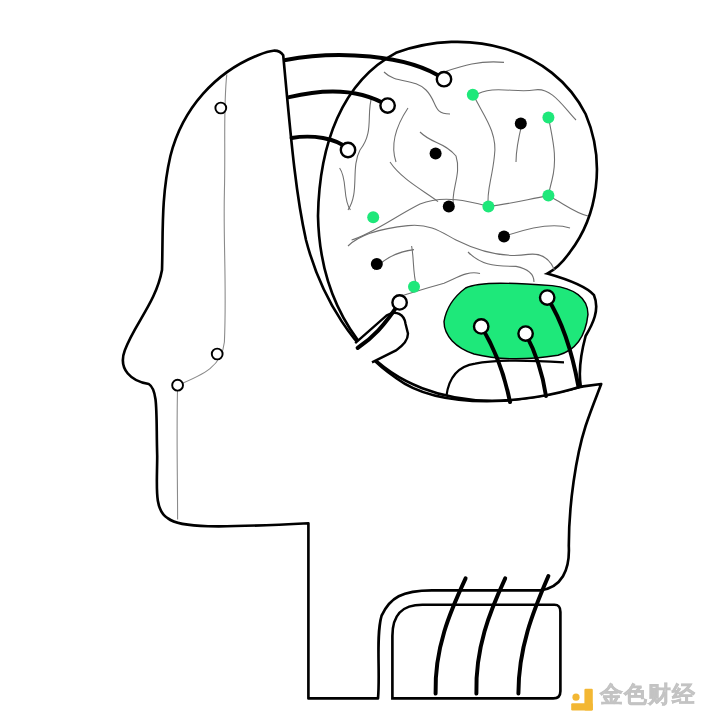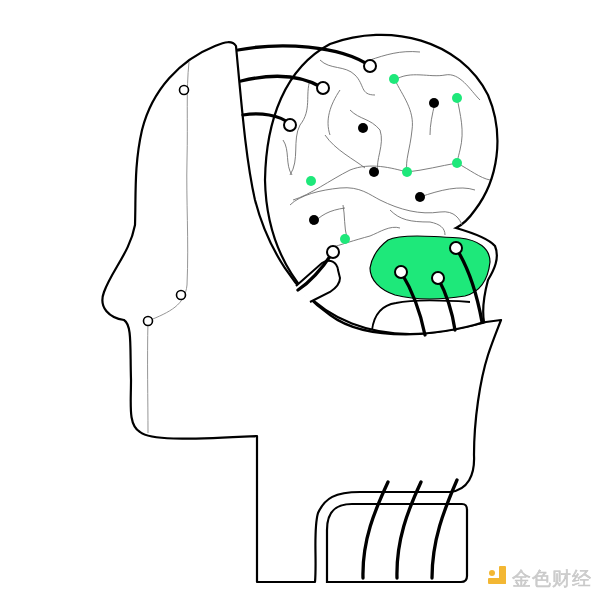--- a/index.html
+++ b/index.html
@@ -16,26 +16,27 @@
     }
     .canvas {
       position: absolute;
       left: 0;
       top: 0;
       width: 600px;
       height: 600px;
     }
     .watermark {
       position: absolute;
-      right: 8px;
+      right: 20px;
       bottom: 8px;
       display: flex;
-      align-items: flex-start;
+      align-items: flex-end;
       gap: 6px;
       opacity: 0.9;
+      font-weight: bold;
     }
     .wm-logo {
       position: relative;
       width: 18px;
       height: 18px;
     }
     .wm-logo .bar {
       position: absolute;
       right: 0;
       top: 0;

